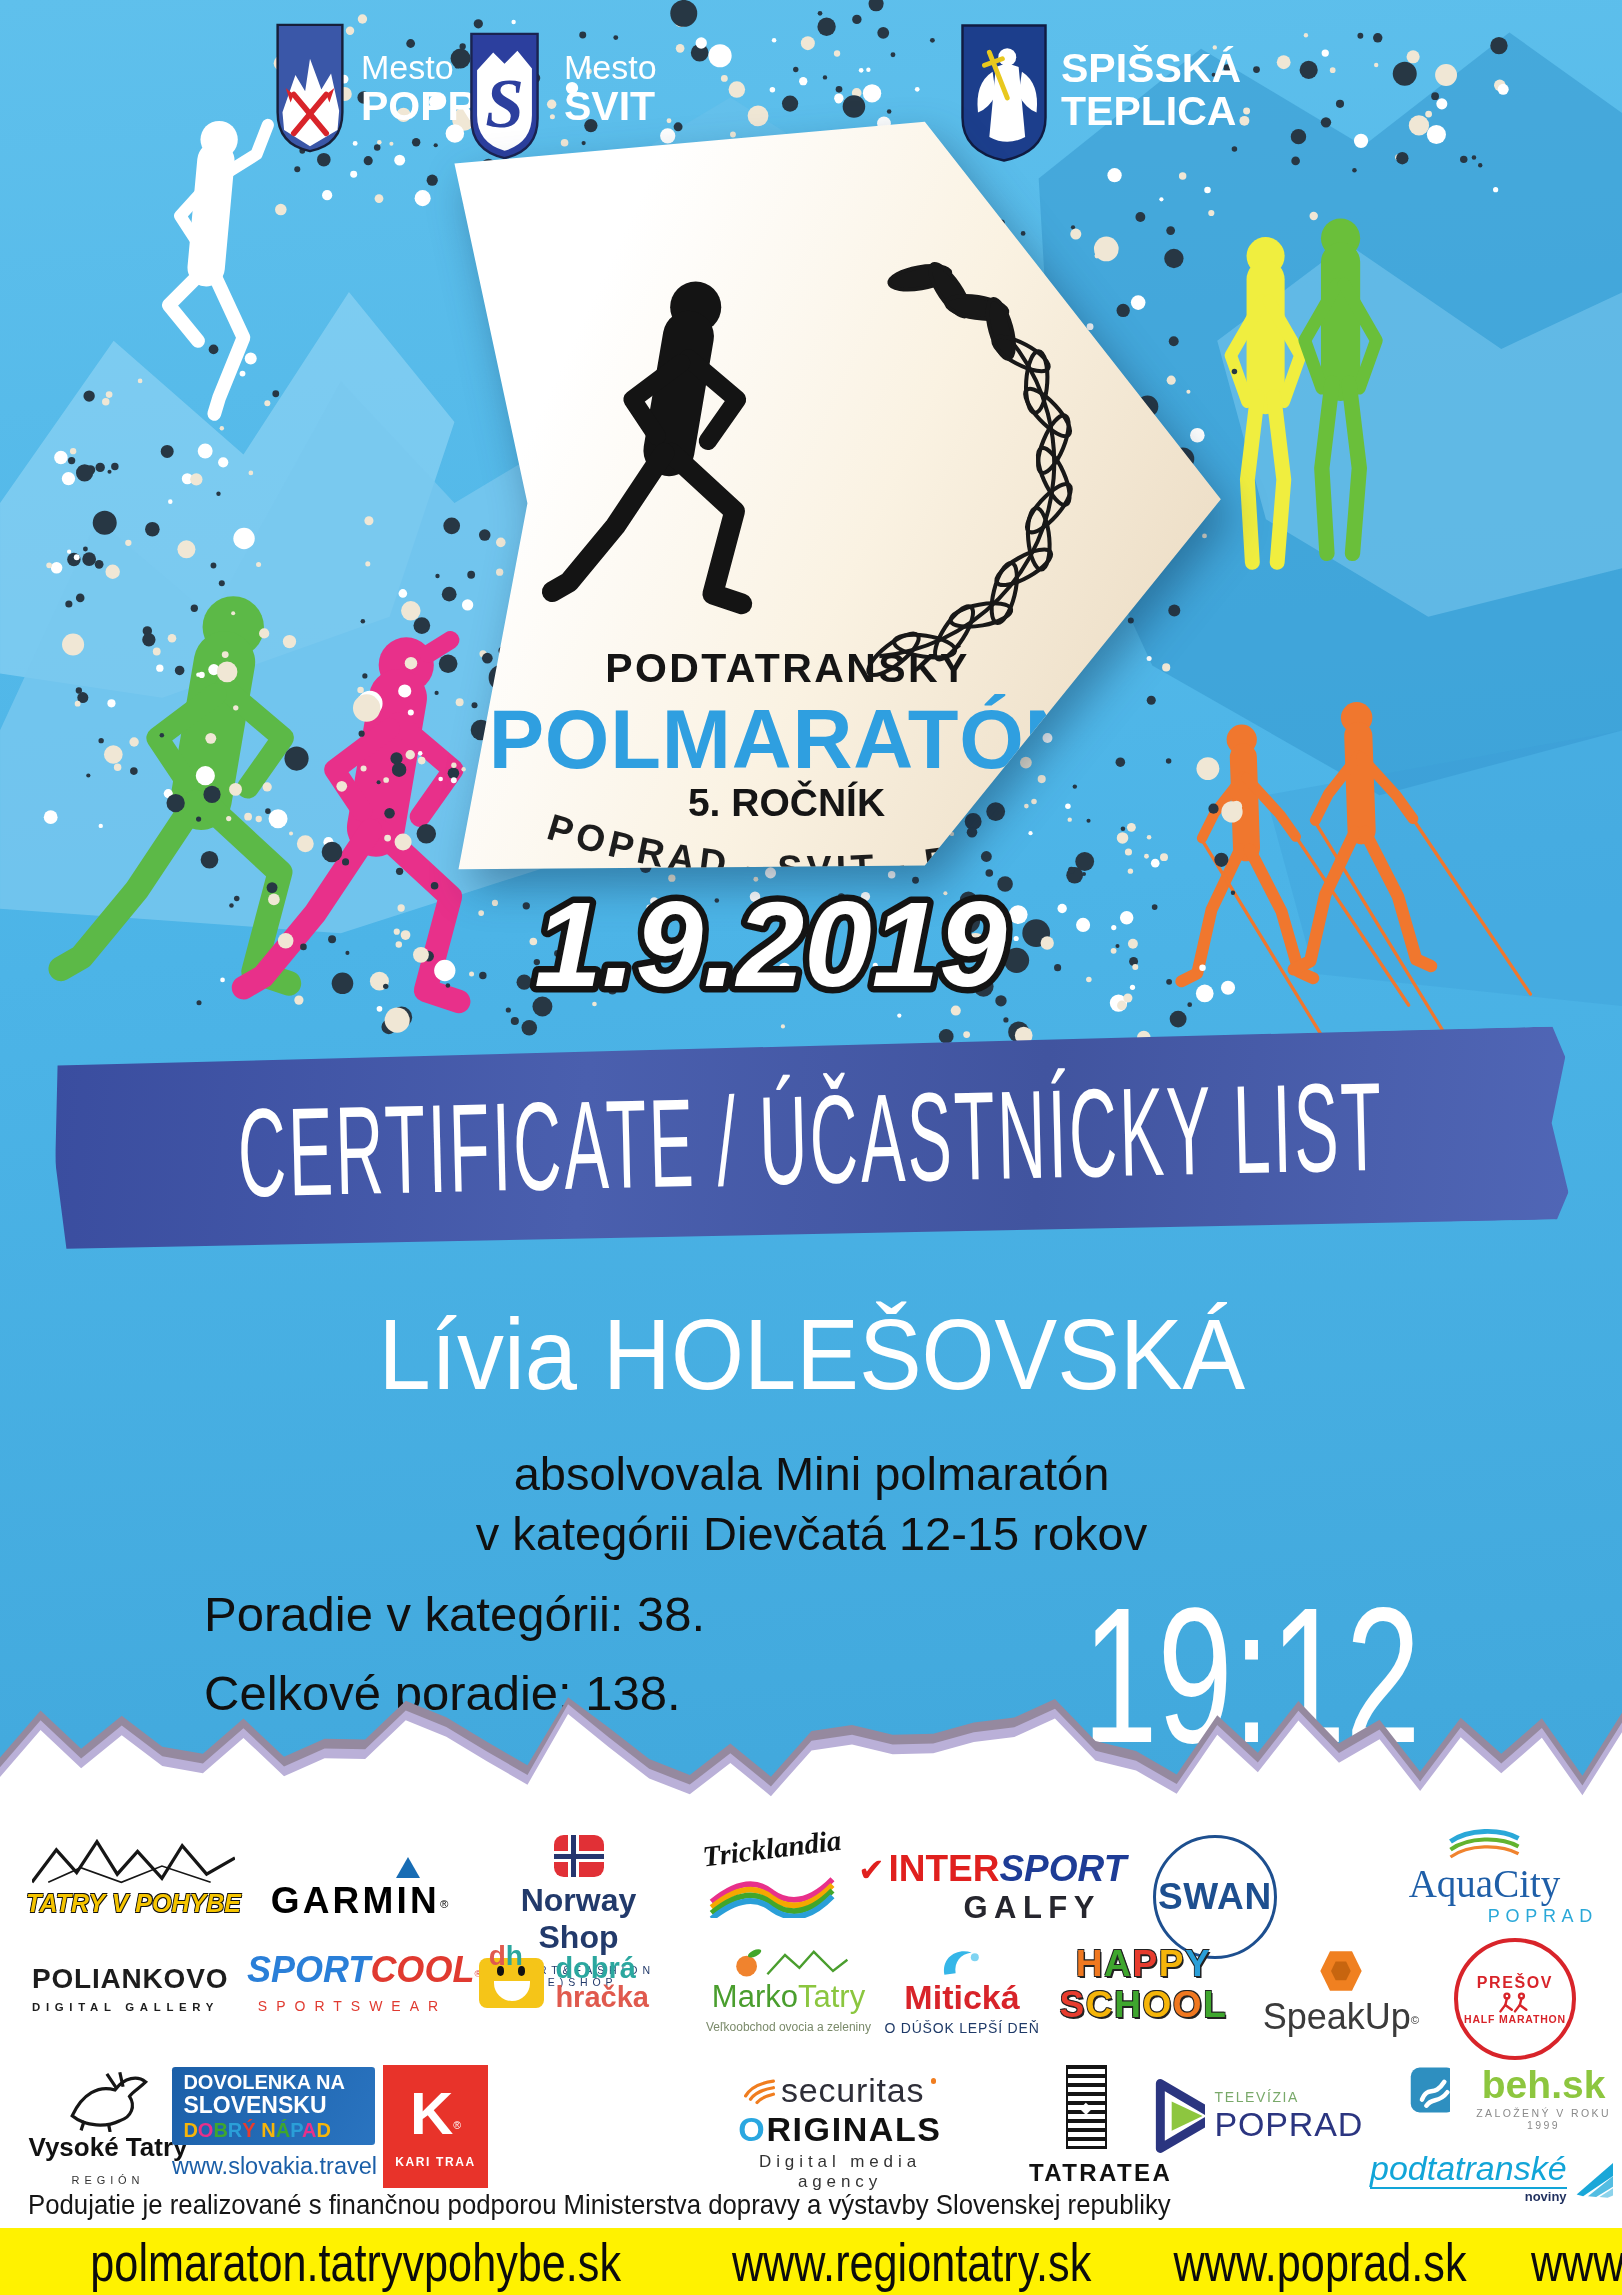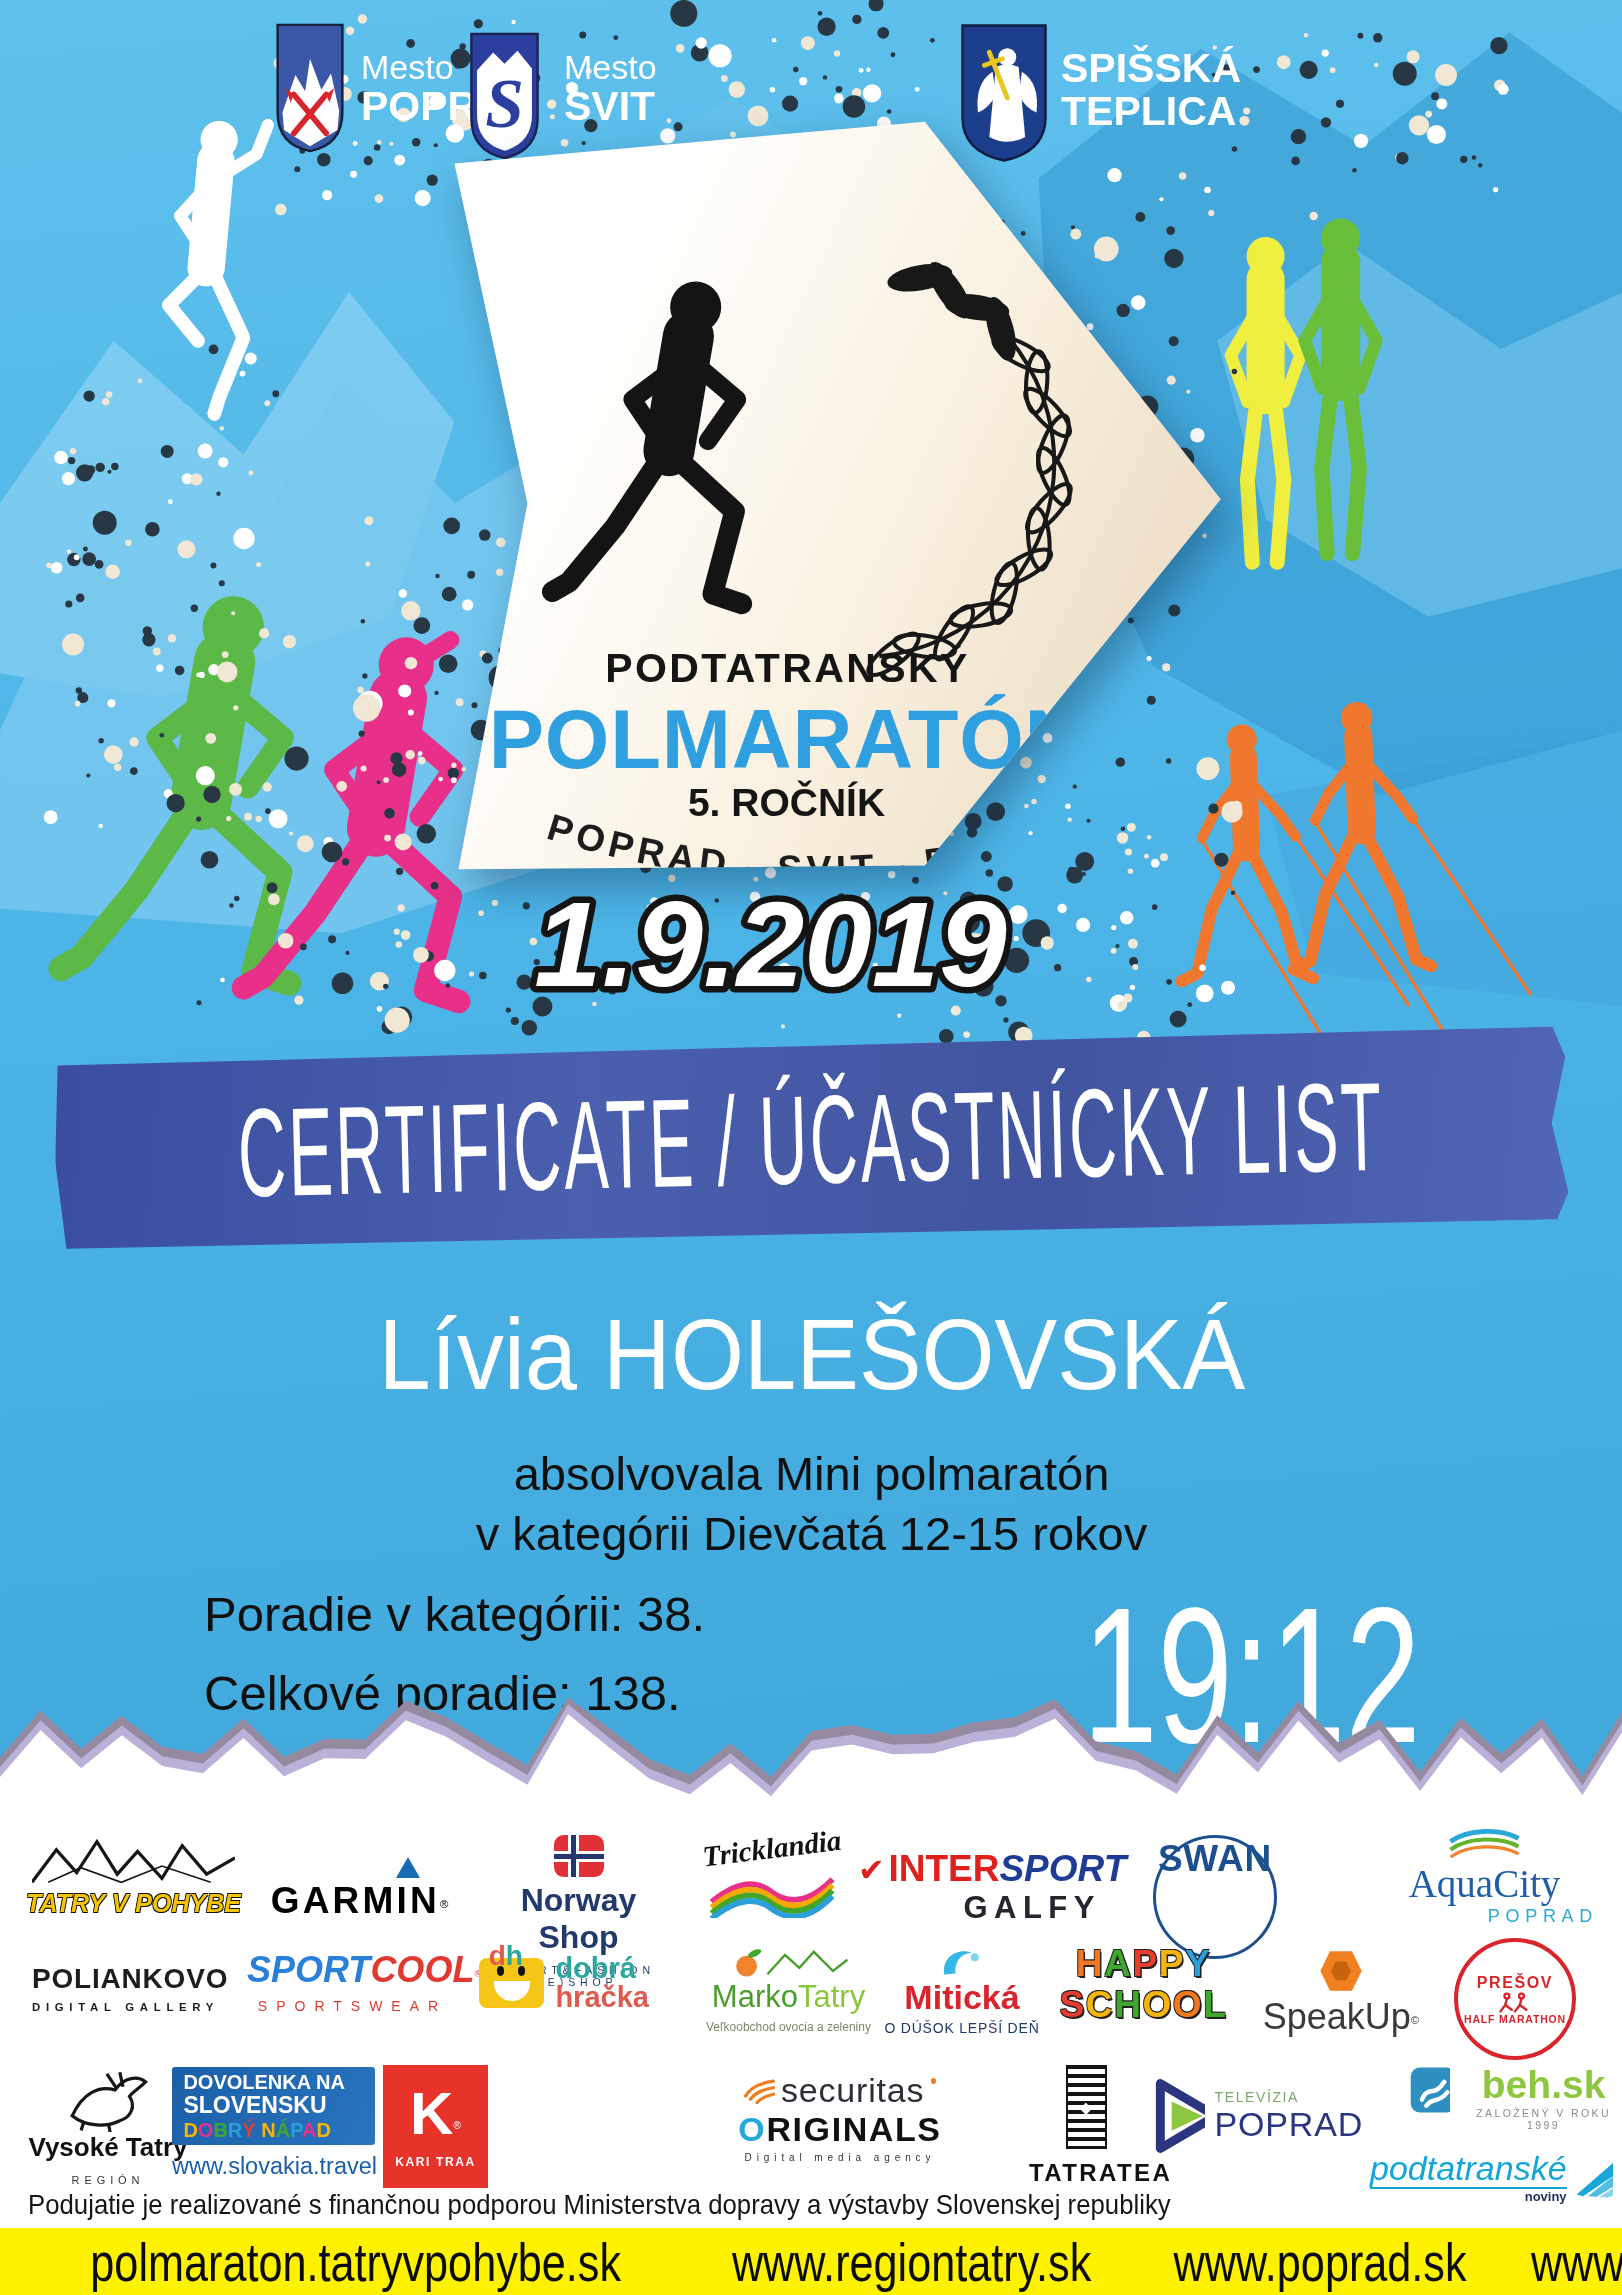--- a/index.html
+++ b/index.html
@@ -44,21 +44,21 @@
   .footer span{font-size:54px;color:#0c0c0c;display:inline-block;transform:scaleX(.8);transform-origin:center;white-space:nowrap;}
   
   .logo{position:absolute;text-align:center;}
   .garmin-name{font-weight:bold;font-size:37px;letter-spacing:3.2px;color:#000;}
   .norway-name{font-size:32px;font-weight:bold;color:#223a6b;}
   .norway-tag{font-size:10.5px;letter-spacing:4.9px;color:#223a6b;margin-top:8px;}
   .trick-name{font-family:"Liberation Serif",serif;font-style:italic;font-weight:bold;font-size:29px;color:#111;transform:rotate(-7deg);}
   .inter1{color:#e0201e;font-weight:bold;font-size:37px;}
   .inter2{color:#1e3c96;font-weight:bold;font-style:italic;font-size:37px;}
   .galfy{color:#26262e;font-weight:bold;font-size:31px;letter-spacing:6.5px;}
-  .swan-circle{width:118px;height:118px;border:3.2px solid #1d4f8f;border-radius:50%;display:flex;align-items:flex-start;justify-content:center;margin:0 auto;}
+  .swan-circle{width:118px;height:118px;border:3.2px solid #1d4f8f;border-radius:50%;display:flex;align-items:center;justify-content:center;margin:0 auto;}
   .swan-name{color:#1d4f8f;font-weight:bold;font-size:37px;letter-spacing:0.8px;}
   .aqua-name{font-family:"Liberation Serif",serif;font-size:39px;color:#1f5fa8;}
   .aqua-city{font-size:18px;letter-spacing:5.7px;color:#2aa8d8;text-align:right;}
   .poli-name{font-weight:bold;font-size:28px;color:#1d1d1d;letter-spacing:0.8px;}
   .poli-sub{font-size:11.4px;font-weight:bold;letter-spacing:5.7px;color:#1d1d1d;text-align:left;}
   .sc1{color:#2a7fd8;font-weight:bold;font-style:italic;font-size:36px;}
   .sc2{color:#e03a30;font-weight:bold;font-style:italic;font-size:36px;}
   .sc-sub{color:#e03a30;font-size:14px;letter-spacing:9px;margin-top:6.5px;}
   .dh-box{width:65px;height:50px;background:#f5c518;border-radius:8px;position:relative;}
   .dh-eye{position:absolute;width:7.3px;height:9.7px;background:#111;border-radius:50%;top:8px;}
@@ -85,21 +85,21 @@
   .slov-url{color:#1b5fa8;font-size:23.5px;margin-top:8px;}
   .kt-box{width:105px;height:123px;background:#e8332a;color:#fff;display:flex;flex-direction:column;align-items:center;justify-content:center;}
   .kt-k{font-size:60px;font-weight:bold;line-height:1;}
   .kt-name{font-size:12px;font-weight:bold;letter-spacing:1.6px;margin-top:11.4px;}
   .zd-l1{color:#4a9e2e;font-size:14px;}
   .zd-l2{color:#2f2f2f;font-size:24px;letter-spacing:3.2px;margin-top:1.6px;}
   .zd-url{color:#2f2f2f;font-size:16px;margin-top:3.2px;}
   .sec-name{color:#2e2e38;font-size:34px;letter-spacing:0.8px;}
   .orig-name{color:#111;font-weight:bold;font-size:34px;letter-spacing:1.6px;}
   .orig-name::first-letter{color:#2aa7e0;}
-  .orig-sub{color:#333;font-size:10px;letter-spacing:4.9px;margin-top:3.2px;}
+  .orig-sub{color:#333;font-size:17px;letter-spacing:4.9px;margin-top:3.2px;}
   .tat-col{width:37px;height:84px;margin:0 auto;background:
      repeating-linear-gradient(180deg,#141414 0 4px,transparent 4px 9px);
      border-left:2.4px solid #141414;border-right:2.4px solid #141414;position:relative;}
   .tat-col span{position:absolute;left:50%;top:50%;transform:translate(-50%,-50%);color:#fff;font-size:16px;}
   .tat-name{font-weight:bold;font-size:24px;letter-spacing:2.4px;color:#111;margin-top:9.7px;}
   .tvp-l1{color:#79a96a;font-size:14px;letter-spacing:1.6px;text-align:left;}
   .tvp-l2{color:#2b3580;font-size:34px;text-align:left;letter-spacing:0.8px;}
   .beh-name{color:#8dc63f;font-weight:bold;font-size:39px;line-height:1;}
   .beh-sub{color:#8a8a8a;font-size:10.5px;letter-spacing:2.4px;margin-top:3.2px;}
   .pod-name{color:#12a5d8;font-style:italic;font-size:34px;border-bottom:2.4px solid #12a5d8;line-height:1.1;}

